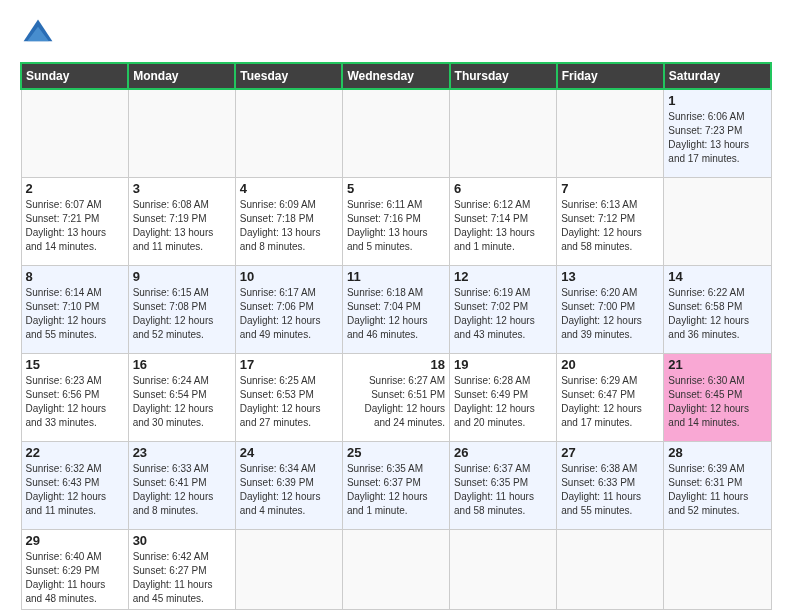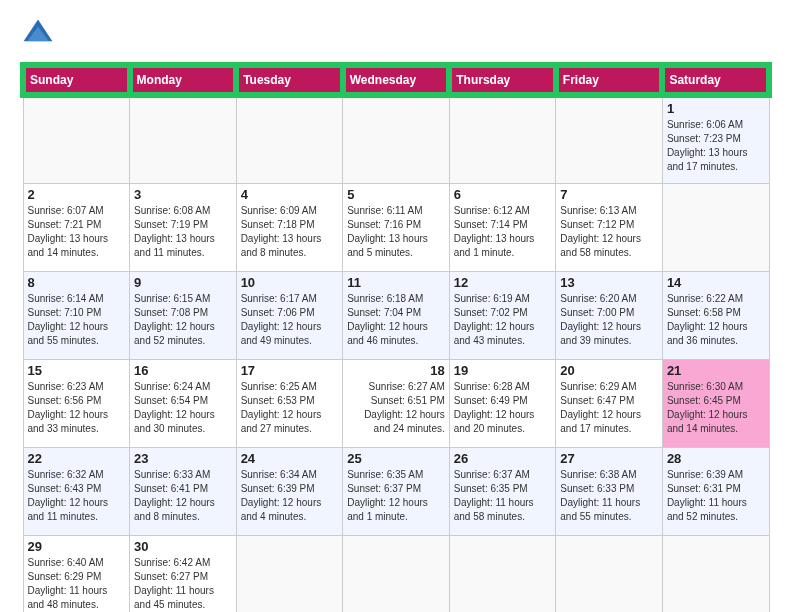--- a/index.html
+++ b/index.html
@@ -54,27 +54,27 @@
       color: #444;
     }
     .calendar {
       flex: 1;
       border-collapse: collapse;
       width: 100%;
       table-layout: fixed;
       font-size: 10px;
     }
     .calendar th {
-      background: #be185d;
+      background: #404040;
       color: #fff;
       padding: 5px 4px;
       font-size: 12px;
       font-weight: bold;
       text-align: left;
-      border: 6px solid #22c55e;
+      border: 2px solid #22c55e;
     }
     .calendar td {
       border: 1px solid #ccc;
       vertical-align: top;
       padding: 3px 4px;
       background: #fff;
       height: 88px;
     }
     .calendar tr:nth-child(odd) td {
       background: #f5f8ff;

